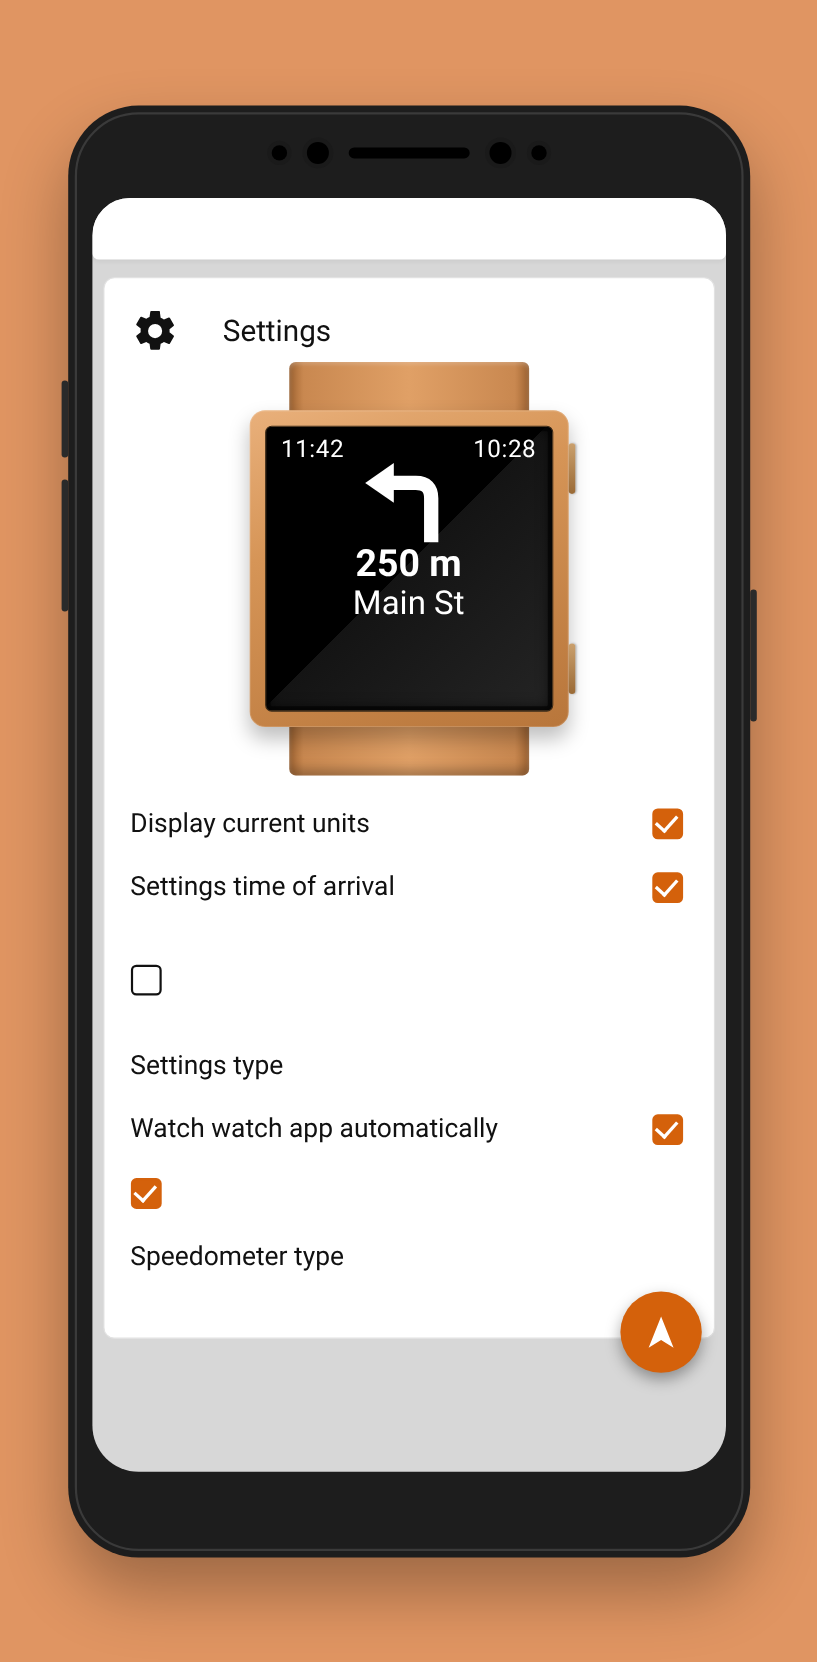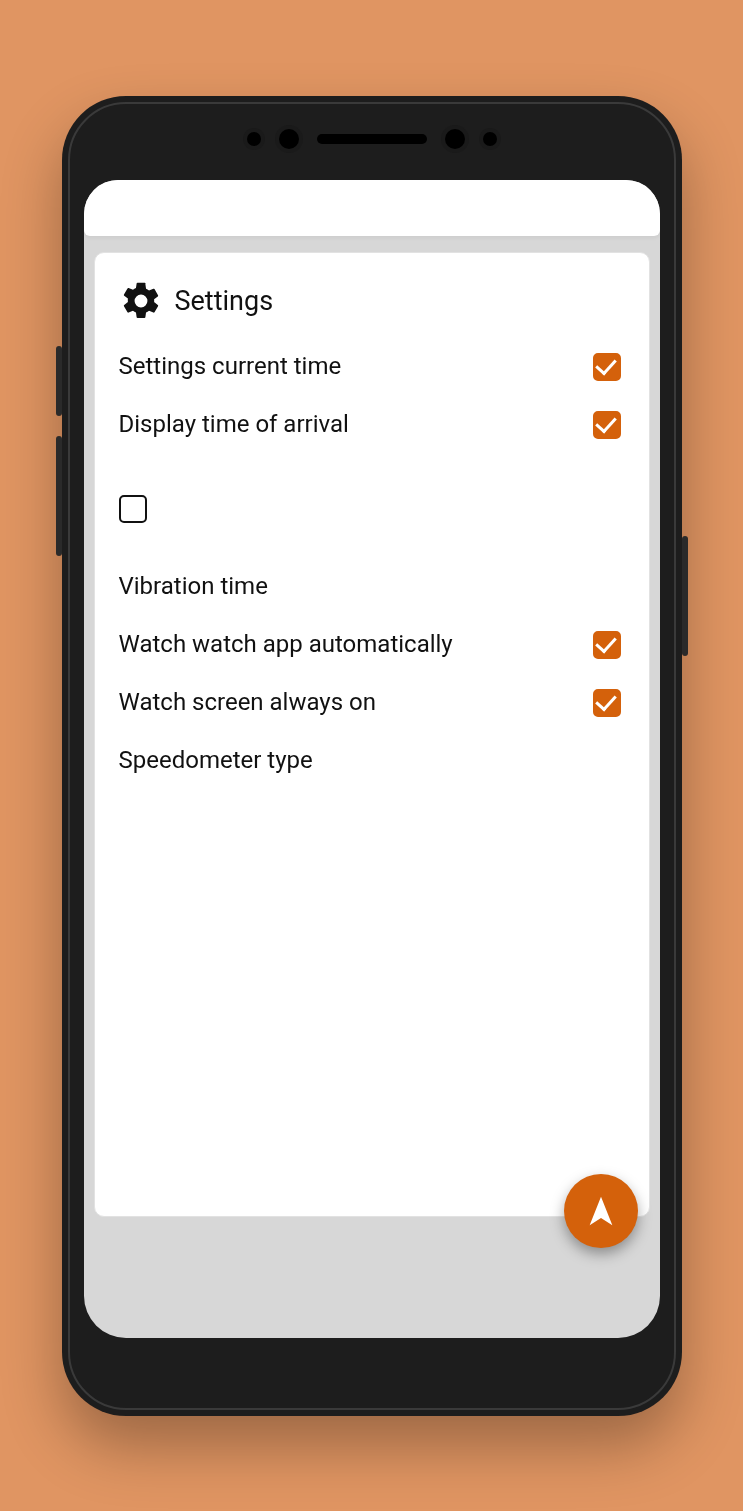--- a/index.html
+++ b/index.html
@@ -69,21 +69,21 @@
     background: #fff;
     border: 1px solid #e2e2e2;
     border-radius: 10px;
     padding: 26px 24px 26px 24px;
     height: 965px;
     overflow: hidden;
   }
   .panel-header {
     display: flex;
     align-items: center;
-    gap: 12px;
+    gap: 40px;
     margin-bottom: 10px;
   }
   .panel-header h1 {
     font-size: 27px;
     font-weight: 400;
     color: #111;
   }
   .gear { width: 44px; height: 44px; color: #111; }
   
   .watch-wrap { display: flex; justify-content: center; }
@@ -225,43 +225,64 @@
     <div class="topbar"></div>
 
     <div class="panel">
       <div class="panel-header">
         <svg class="gear" viewBox="0 0 24 24">
           <path fill="currentColor" d="M19.14 12.94a7.14 7.14 0 0 0 .05-.94 7.14 7.14 0 0 0-.05-.94l2.03-1.58a.5.5 0 0 0 .12-.64l-1.92-3.32a.5.5 0 0 0-.61-.22l-2.39.96a7.03 7.03 0 0 0-1.62-.94l-.36-2.54A.5.5 0 0 0 13.9 2h-3.8a.5.5 0 0 0-.49.42l-.36 2.54c-.58.24-1.12.55-1.62.94l-2.39-.96a.5.5 0 0 0-.61.22L2.71 8.48a.5.5 0 0 0 .12.64l2.03 1.58c-.03.31-.05.63-.05.94s.02.63.05.94L2.83 14.16a.5.5 0 0 0-.12.64l1.92 3.32c.14.24.43.34.61.22l2.39-.96c.5.39 1.04.7 1.62.94l.36 2.54c.04.24.25.42.49.42h3.8c.24 0 .45-.18.49-.42l.36-2.54c.58-.24 1.12-.55 1.62-.94l2.39.96c.18.12.47.02.61-.22l1.92-3.32a.5.5 0 0 0-.12-.64l-2.03-1.58ZM12 15.5A3.5 3.5 0 1 1 15.5 12 3.5 3.5 0 0 1 12 15.5Z"></path>
         </svg>
         <h1>Settings</h1>
       </div>
 
+      <div class="watch-wrap">
+        <div class="watch">
+          <div class="watch-band top"></div>
+          <div class="watch-band bottom"></div>
+          <div class="watch-body">
+            <span class="watch-btn b1"></span>
+            <span class="watch-btn b2"></span>
+            <div class="watch-screen">
+              <div class="ws-row">
+                <span>11:42</span>
+                <span>10:28</span>
+              </div>
+              <svg class="ws-arrow" width="100" height="78" viewBox="0 0 100 78">
+                <path d="M70 74 V34 Q70 20 56 20 H28" fill="none" stroke="#fff" stroke-width="13" stroke-linecap="butt" stroke-linejoin="miter"></path>
+                <path d="M36 2 L10 20 L36 38 Z" fill="#fff"></path>
+              </svg>
+              <div class="ws-dist">250 m</div>
+              <div class="ws-street">Main St</div>
+            </div>
+          </div>
+        </div>
+      </div>
 
       <div class="settings-list">
         <div class="row">
-          <span class="label">Settings current time</span>
-          <input type="checkbox" class="chk" checked="" style="">
-        </div>
-        <div class="row">
-          <span class="label">Display time of arrival</span>
+          <span class="label">Display current units</span>
+          <input type="checkbox" class="chk" checked="" style="">
+        </div>
+        <div class="row">
+          <span class="label">Settings time of arrival</span>
           <input type="checkbox" class="chk" checked="" style="">
         </div>
         <div class="row indent">
           <input type="checkbox" class="chk" style="">
         </div>
         <div class="spacer"></div>
         <div class="row">
-          <span class="label">Vibration time</span>
+          <span class="label">Settings type</span>
         </div>
         <div class="row">
           <span class="label">Watch watch app automatically</span>
           <input type="checkbox" class="chk" checked="" style="">
         </div>
         <div class="row">
-          <span class="label">Watch screen always on</span>
           <input type="checkbox" class="chk" checked="" style="">
         </div>
         <div class="row">
           <span class="label">Speedometer type</span>
         </div>
       </div>
     </div>
 
     <div class="fab">
       <svg viewBox="0 0 24 24">

